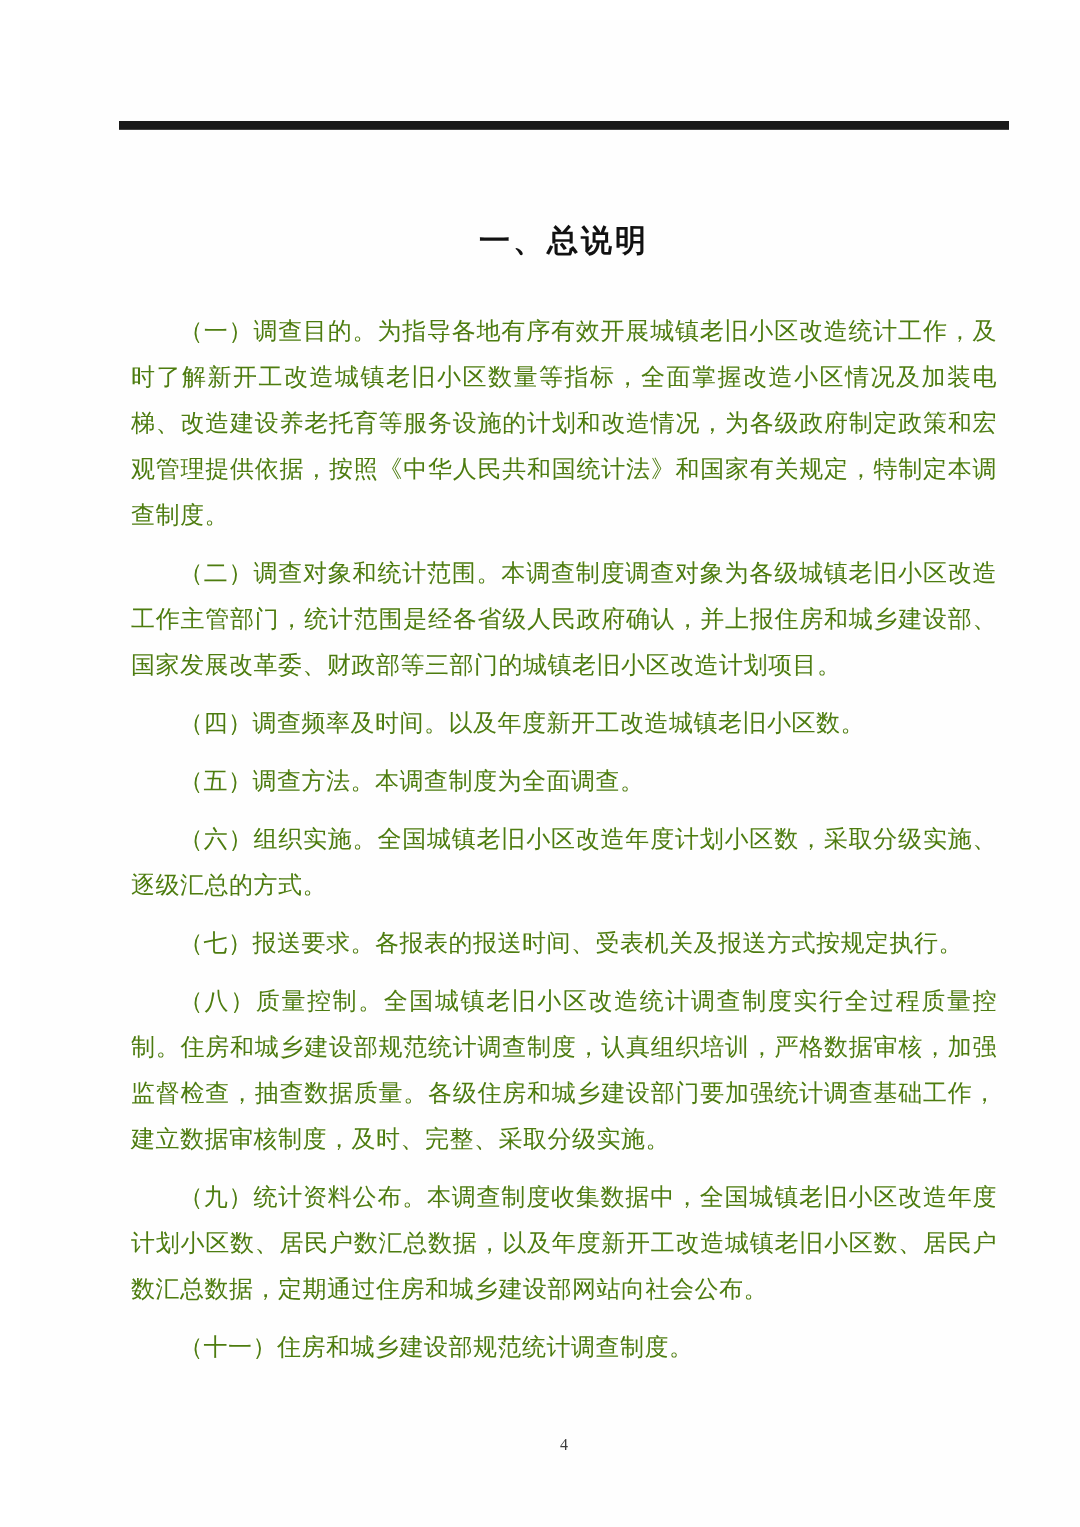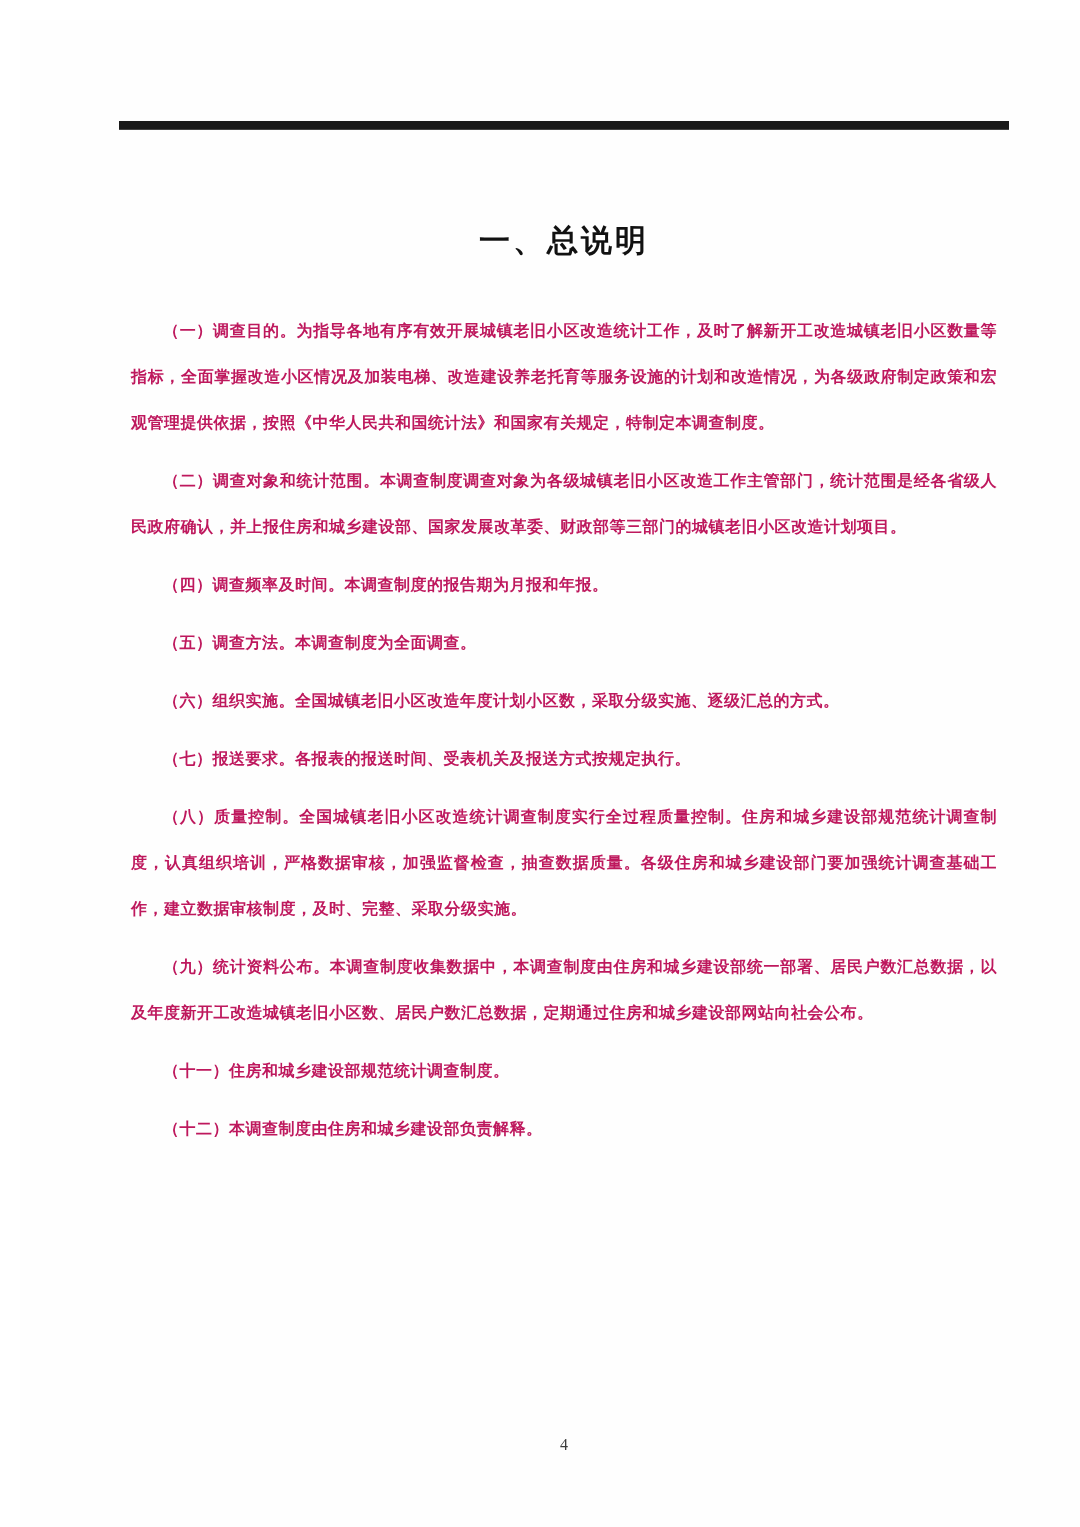--- a/index.html
+++ b/index.html
@@ -39,27 +39,26 @@
     letter-spacing: 3px;
     color: #111111;
   }
   .doc-body {
     position: absolute;
     left: 95px;
     top: 272px;
     width: 890px;
   }
   .doc-body p {
-    font-size: 16px;
+    font-size: 24px;
     line-height: 46px;
     text-align: justify;
     text-indent: 2em;
-    color: #be185d;
+    color: #4d7c0f;
     letter-spacing: 0.5px;
-    font-weight: bold;
   }
   .page-number {
     position: absolute;
     left: 0;
     top: 1408px;
     width: 100%;
     text-align: center;
     font-size: 16px;
     color: #3c3c3c;
     font-family: "Liberation Serif", "DejaVu Serif", serif;
@@ -70,25 +69,24 @@
 
 <div class="page">
 
   <div class="top-rule"></div>
 
   <h1 class="doc-title">一、总说明</h1>
 
   <div class="doc-body">
     <p>（一）调查目的。为指导各地有序有效开展城镇老旧小区改造统计工作，及时了解新开工改造城镇老旧小区数量等指标，全面掌握改造小区情况及加装电梯、改造建设养老托育等服务设施的计划和改造情况，为各级政府制定政策和宏观管理提供依据，按照《中华人民共和国统计法》和国家有关规定，特制定本调查制度。</p>
     <p>（二）调查对象和统计范围。本调查制度调查对象为各级城镇老旧小区改造工作主管部门，统计范围是经各省级人民政府确认，并上报住房和城乡建设部、国家发展改革委、财政部等三部门的城镇老旧小区改造计划项目。</p>
-    <p>（四）调查频率及时间。本调查制度的报告期为月报和年报。</p>
+    <p>（四）调查频率及时间。以及年度新开工改造城镇老旧小区数。</p>
     <p>（五）调查方法。本调查制度为全面调查。</p>
     <p>（六）组织实施。全国城镇老旧小区改造年度计划小区数，采取分级实施、逐级汇总的方式。</p>
     <p>（七）报送要求。各报表的报送时间、受表机关及报送方式按规定执行。</p>
     <p>（八）质量控制。全国城镇老旧小区改造统计调查制度实行全过程质量控制。住房和城乡建设部规范统计调查制度，认真组织培训，严格数据审核，加强监督检查，抽查数据质量。各级住房和城乡建设部门要加强统计调查基础工作，建立数据审核制度，及时、完整、采取分级实施。</p>
-    <p>（九）统计资料公布。本调查制度收集数据中，本调查制度由住房和城乡建设部统一部署、居民户数汇总数据，以及年度新开工改造城镇老旧小区数、居民户数汇总数据，定期通过住房和城乡建设部网站向社会公布。</p>
+    <p>（九）统计资料公布。本调查制度收集数据中，全国城镇老旧小区改造年度计划小区数、居民户数汇总数据，以及年度新开工改造城镇老旧小区数、居民户数汇总数据，定期通过住房和城乡建设部网站向社会公布。</p>
     <p>（十一）住房和城乡建设部规范统计调查制度。</p>
-    <p>（十二）本调查制度由住房和城乡建设部负责解释。</p>
   </div>
 
   <div class="page-number">4</div>
 
 </div>
 
 </body></html>

